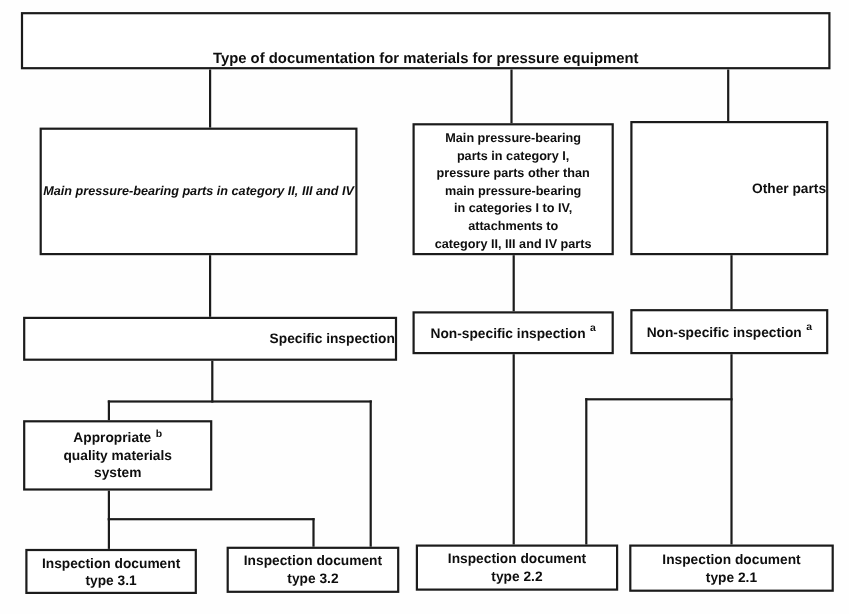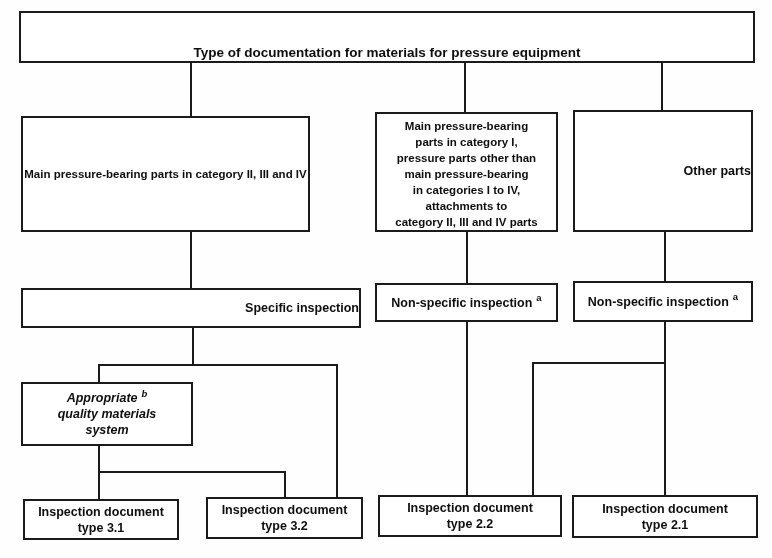--- a/index.html
+++ b/index.html
@@ -75,21 +75,21 @@
 
   <div class="vline" style="left:466px; top:321px; height:175px;"></div>
   <div class="vline" style="left:664px; top:321px; height:175px;"></div>
   <div class="hline" style="left:532px; top:362px; width:134px;"></div>
   <div class="vline" style="left:532px; top:362px; height:134px;"></div>
 
   <div class="box title-box" style="left:19px; top:11px; width:736px; height:52px;">
     <span>Type of documentation for materials for pressure equipment</span>
   </div>
 
-  <div class="box cat-left nowrap" style="left:21px; top:116px; width:289px; height:116px;">
+  <div class="box cat-left nowrap" style="left:36px; top:116px; width:289px; height:116px;font-style:italic;">
     <span>Main pressure-bearing parts in category II, III and IV</span>
   </div>
 
   <div class="box cat-mid" style="left:375px; top:112px; width:183px; height:120px;justify-content:flex-end;">
     <span class="preline">Main pressure-bearing
 parts in category I,
 pressure parts other than
 main pressure-bearing
 in categories I to IV,
 attachments to
@@ -105,21 +105,21 @@
   </div>
 
   <div class="box" style="left:375px; top:283px; width:183px; height:39px;">
     <span><span>Non-specific inspection</span><sup>a</sup></span>
   </div>
 
   <div class="box" style="left:573px; top:281px; width:180px; height:41px;">
     <span><span>Non-specific inspection</span><sup>a</sup></span>
   </div>
 
-  <div class="box qms-box" style="left:21px; top:382px; width:172px; height:64px;font-style:italic;">
+  <div class="box qms-box" style="left:21px; top:382px; width:172px; height:64px;">
     <span><span>Appropriate</span><sup>b</sup></span>
     <span class="preline">quality materials
 system</span>
   </div>
 
   <div class="box" style="left:23px; top:499px; width:156px; height:41px;">
     <span class="preline">Inspection document
 type 3.1</span>
   </div>
 

